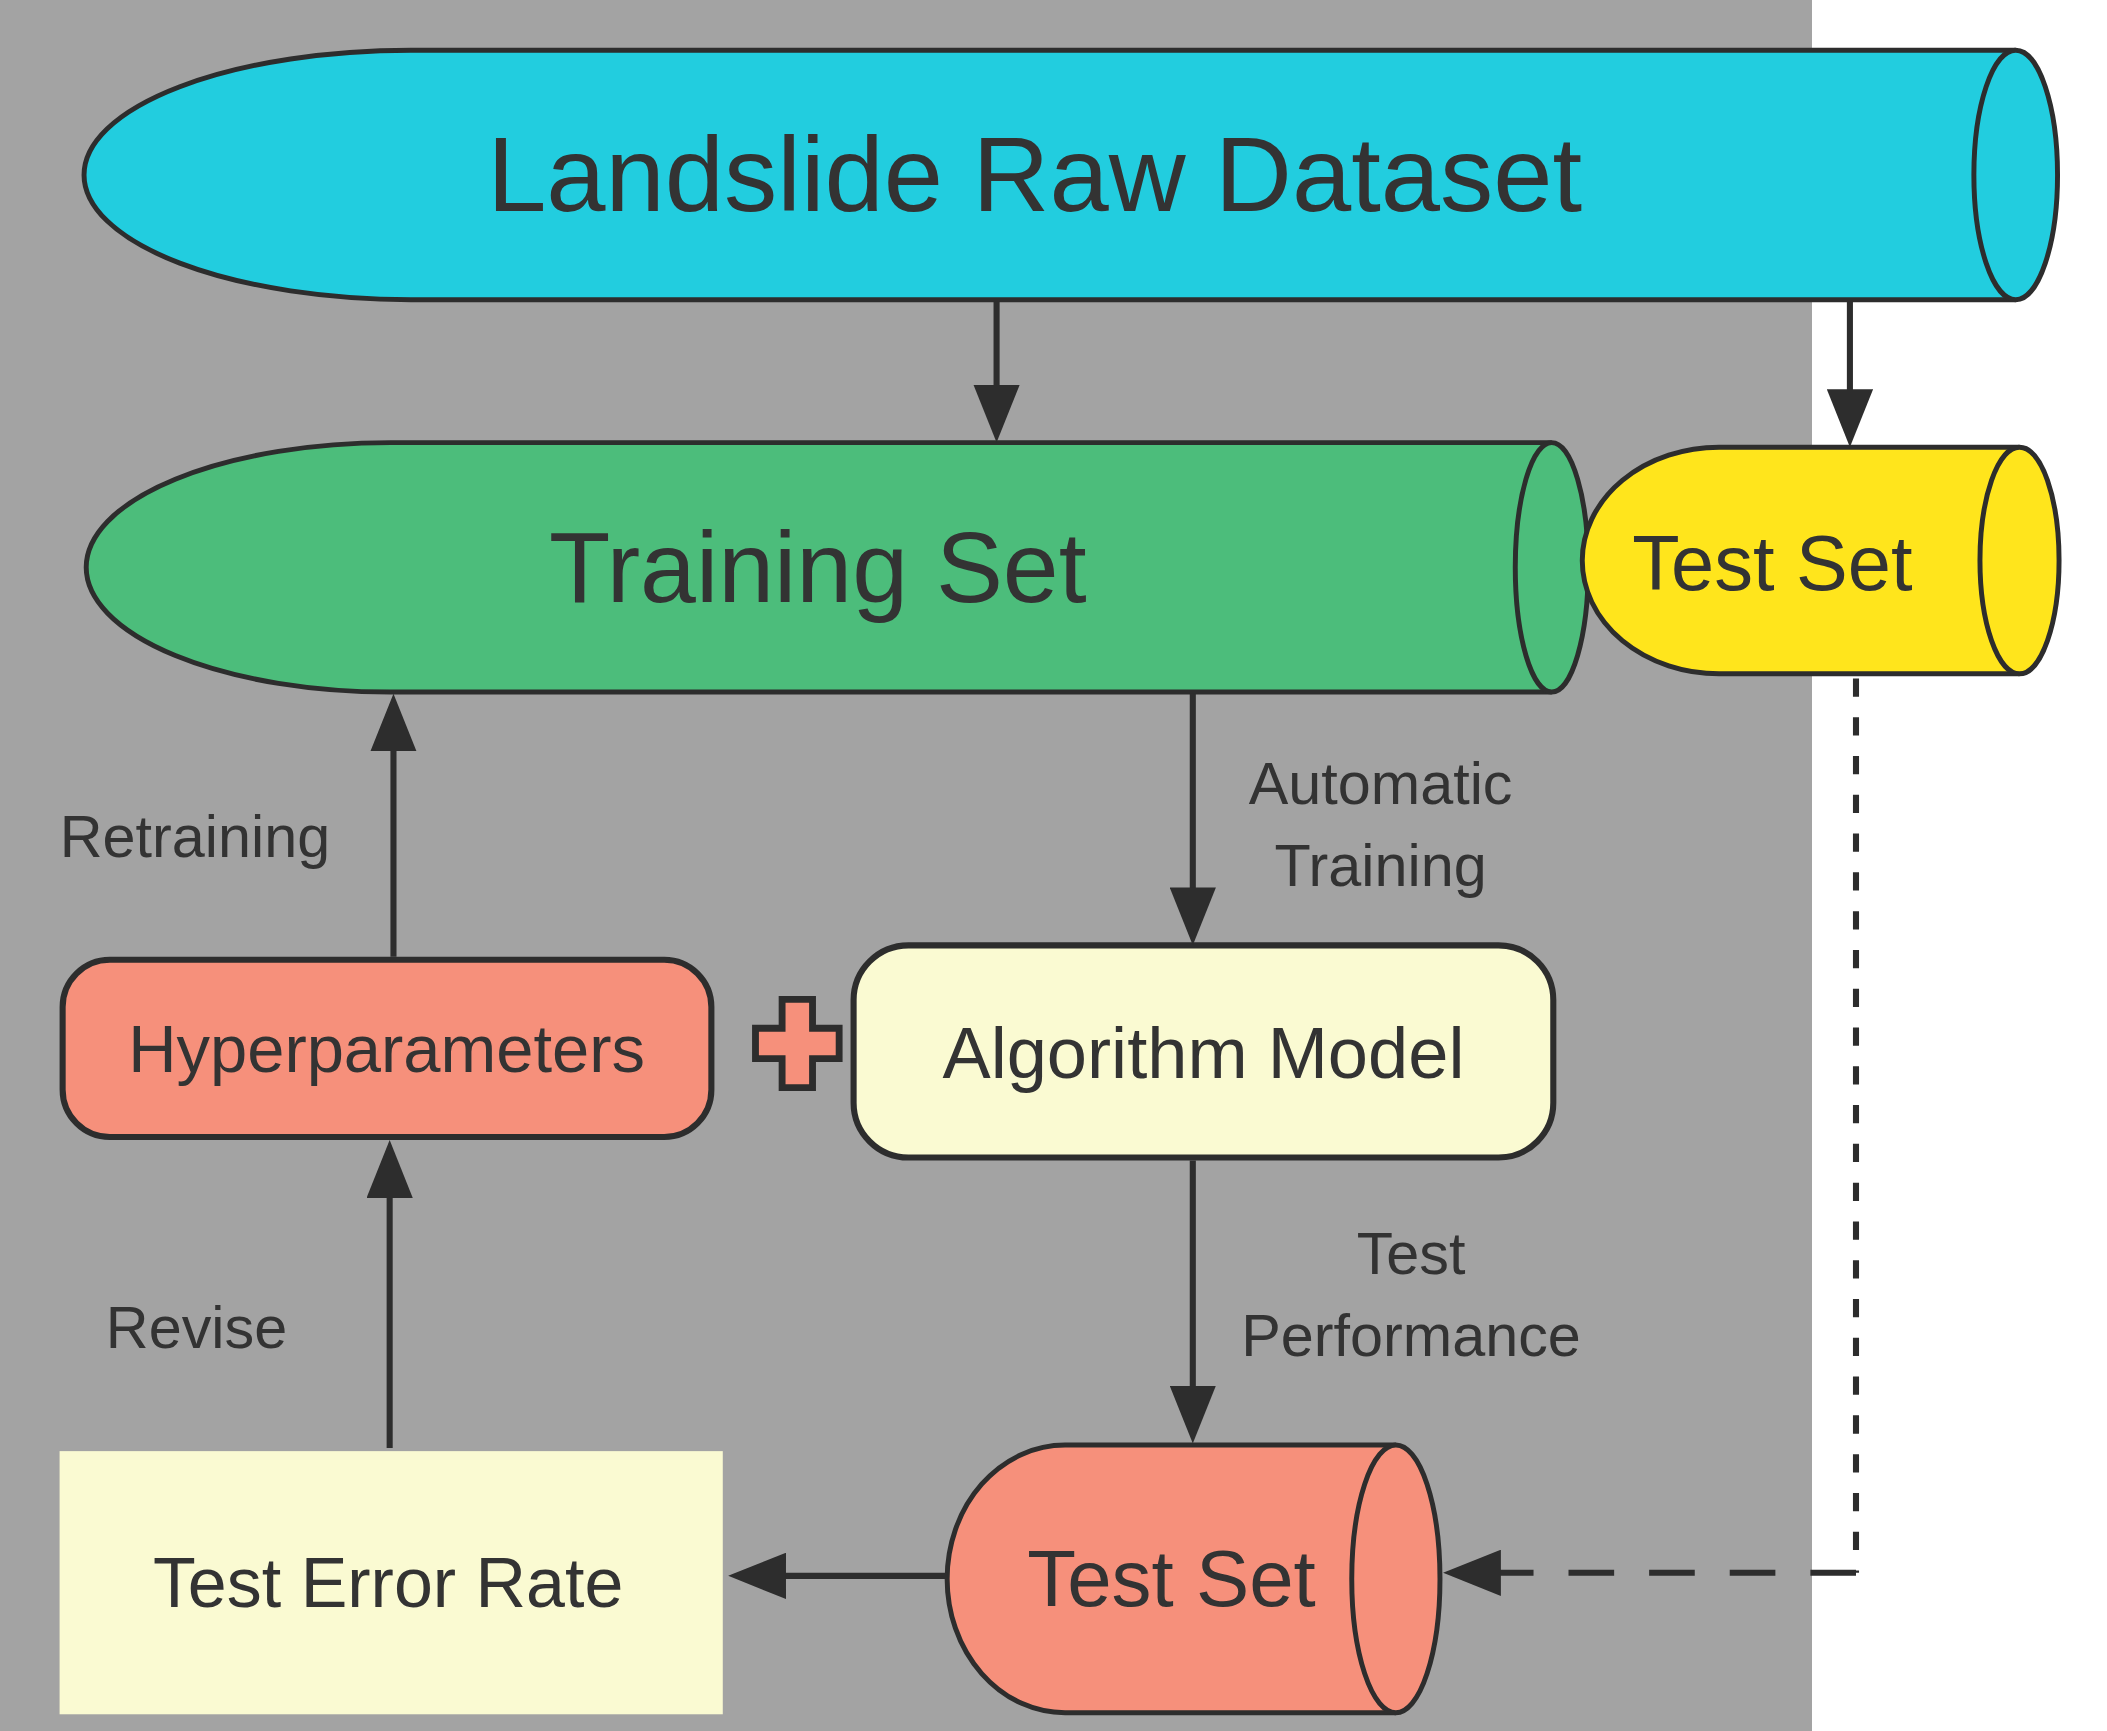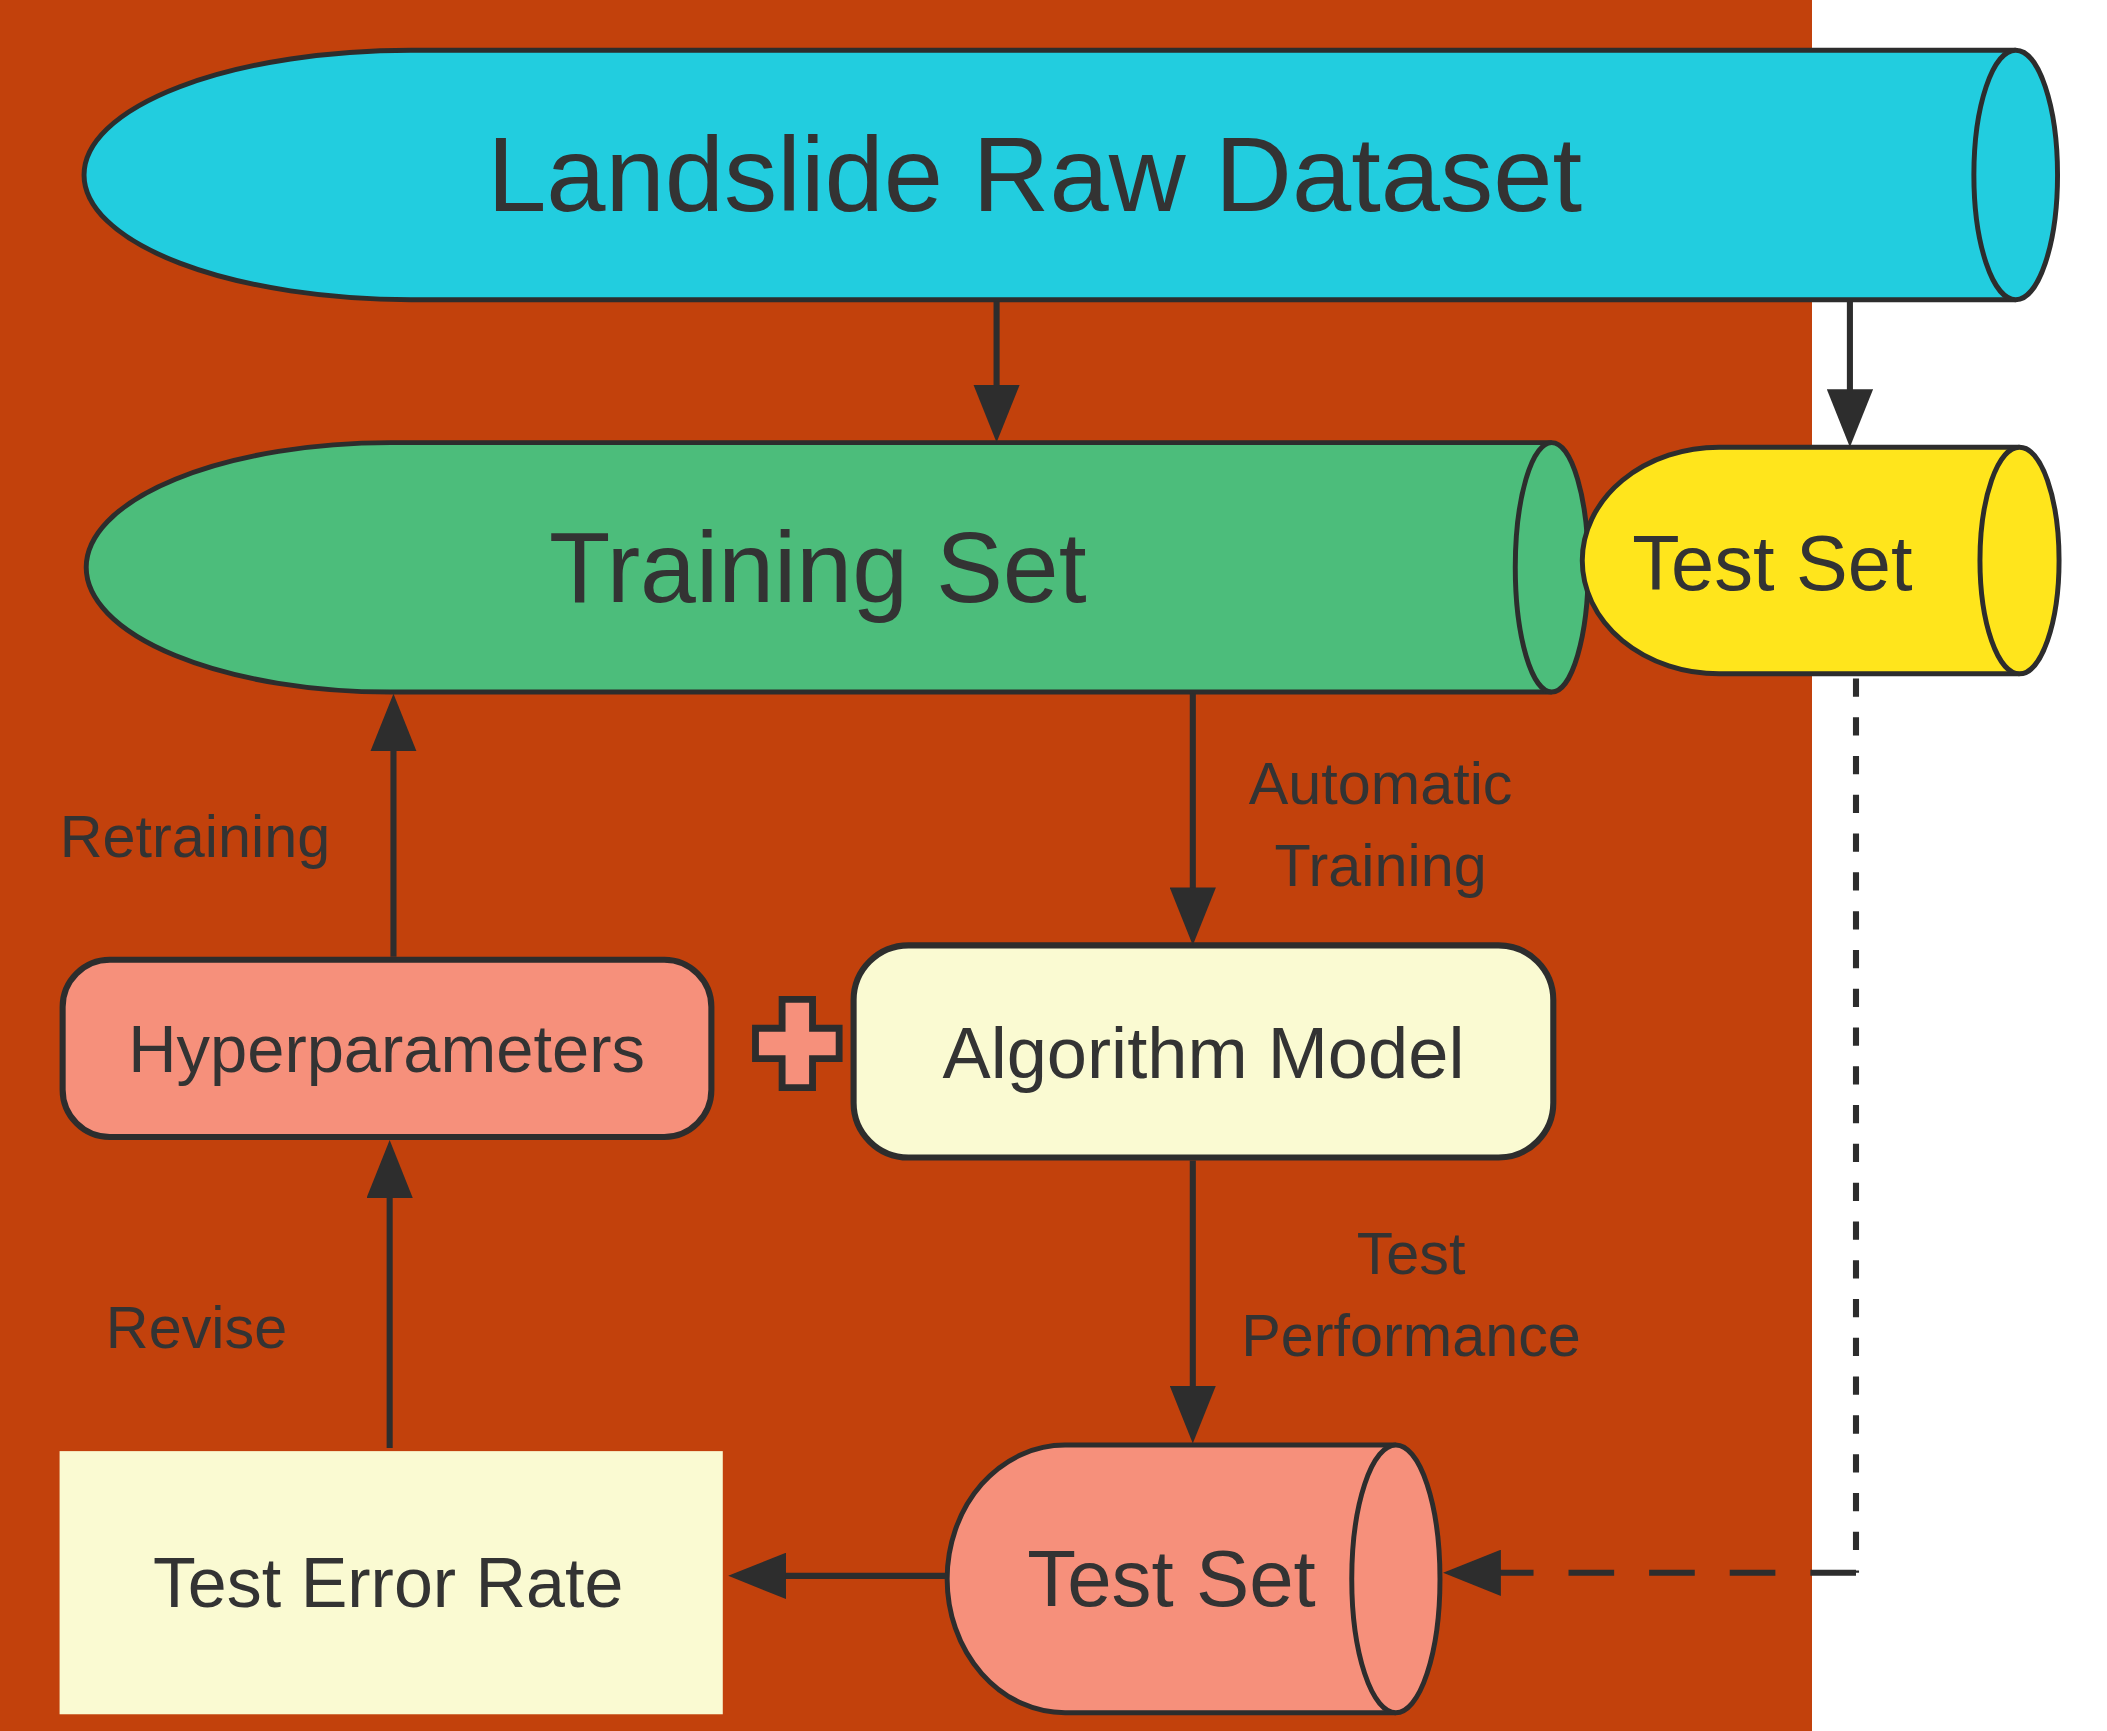--- a/index.html
+++ b/index.html
@@ -1,16 +1,16 @@
 <!DOCTYPE html>
 <html style="font-size:12px"><head>
 <meta charset="utf-8">
 <style>
   html, body { margin: 0; padding: 0; background: #ffffff; }
-  .stage { position: relative; width: 1812px; height: 1731px; background: #c2410c; }
+  .stage { position: relative; width: 1812px; height: 1731px; background: #a3a3a3; }
   svg { display: block; }
   text {
     font-family: "Liberation Sans", sans-serif;
     fill: #333333;
     text-anchor: middle;
     dominant-baseline: central;
   }
   .shape  { stroke: #2d2d2d; stroke-width: 6.5; }
   .box    { stroke: #2d2d2d; stroke-width: 8; }
   .plain  { stroke: none; }

